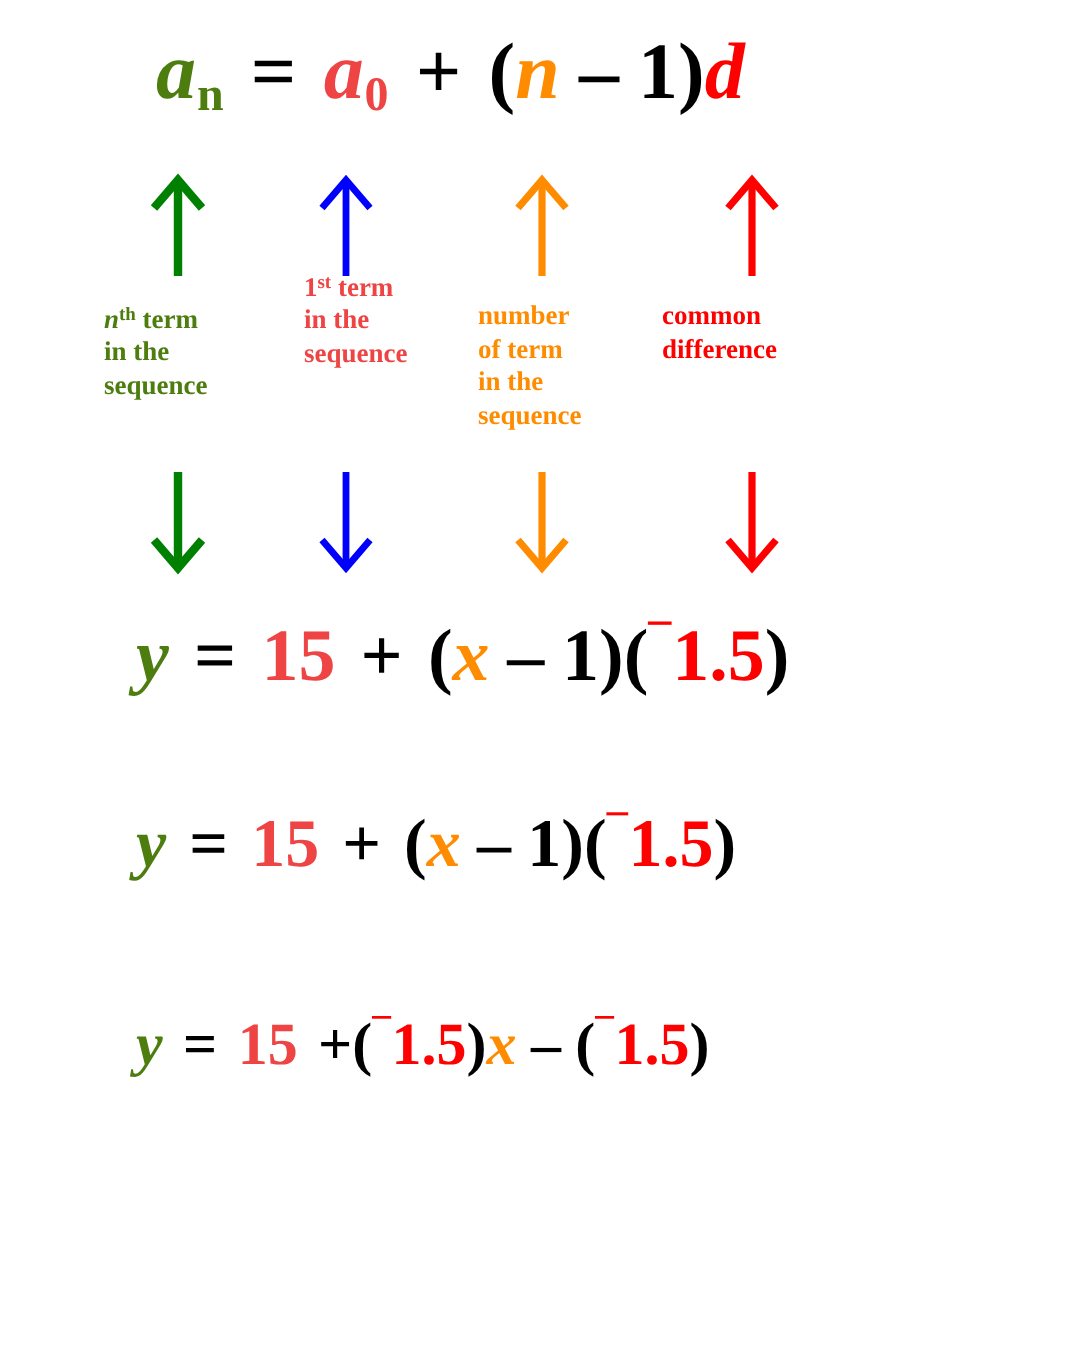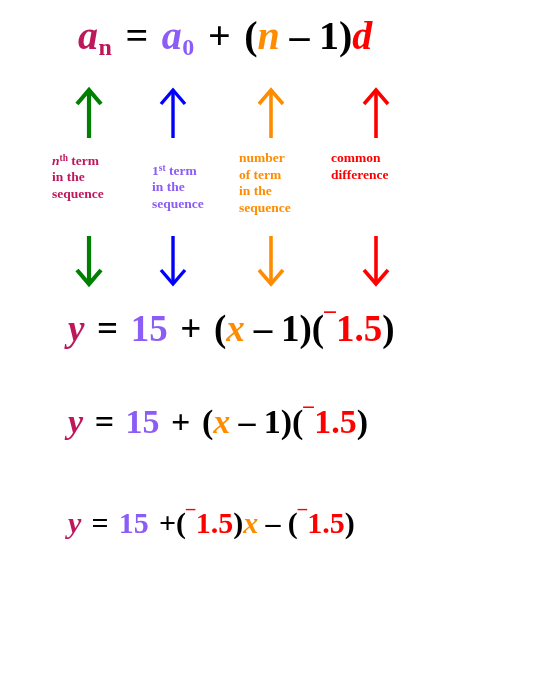--- a/index.html
+++ b/index.html
@@ -53,22 +53,22 @@
   .sp {
     display: inline-block;
     width: 0.24em;
   }
   .spw {
     display: inline-block;
     width: 0.34em;
   }
 
   
-  .c-green  { color: #be185d; }
-  .c-blue   { color: #8b5cf6; }
+  .c-green  { color: #4d7c0f; }
+  .c-blue   { color: #ef4444; }
   .c-orange { color: #ff8c00; }
   .c-red    { color: #ff0000; }
   .c-black  { color: #000000; }
 
   
   #formula-top {
     left: 78px;
     top: 16px;
     font-size: 40px;
   }
@@ -154,21 +154,21 @@
         </g>
       </svg>
   </div>
 
   <div class="label c-green" style="left:52px; top:150px;">
     <span class="label-line"><span class="it">n</span><span class="sup">th</span><span> term</span></span>
     <span class="label-line">in the</span>
     <span class="label-line">sequence</span>
   </div>
 
-  <div class="label c-blue" style="left:152px; top:160px;">
+  <div class="label c-blue" style="left:152px; top:134px;">
     <span class="label-line"><span class="up">1</span><span class="sup">st</span><span> term</span></span>
     <span class="label-line">in the</span>
     <span class="label-line">sequence</span>
   </div>
 
   <div class="label c-orange" style="left:239px; top:150px;">
     <span class="label-line">number</span>
     <span class="label-line">of term</span>
     <span class="label-line">in the</span>
     <span class="label-line">sequence</span>

